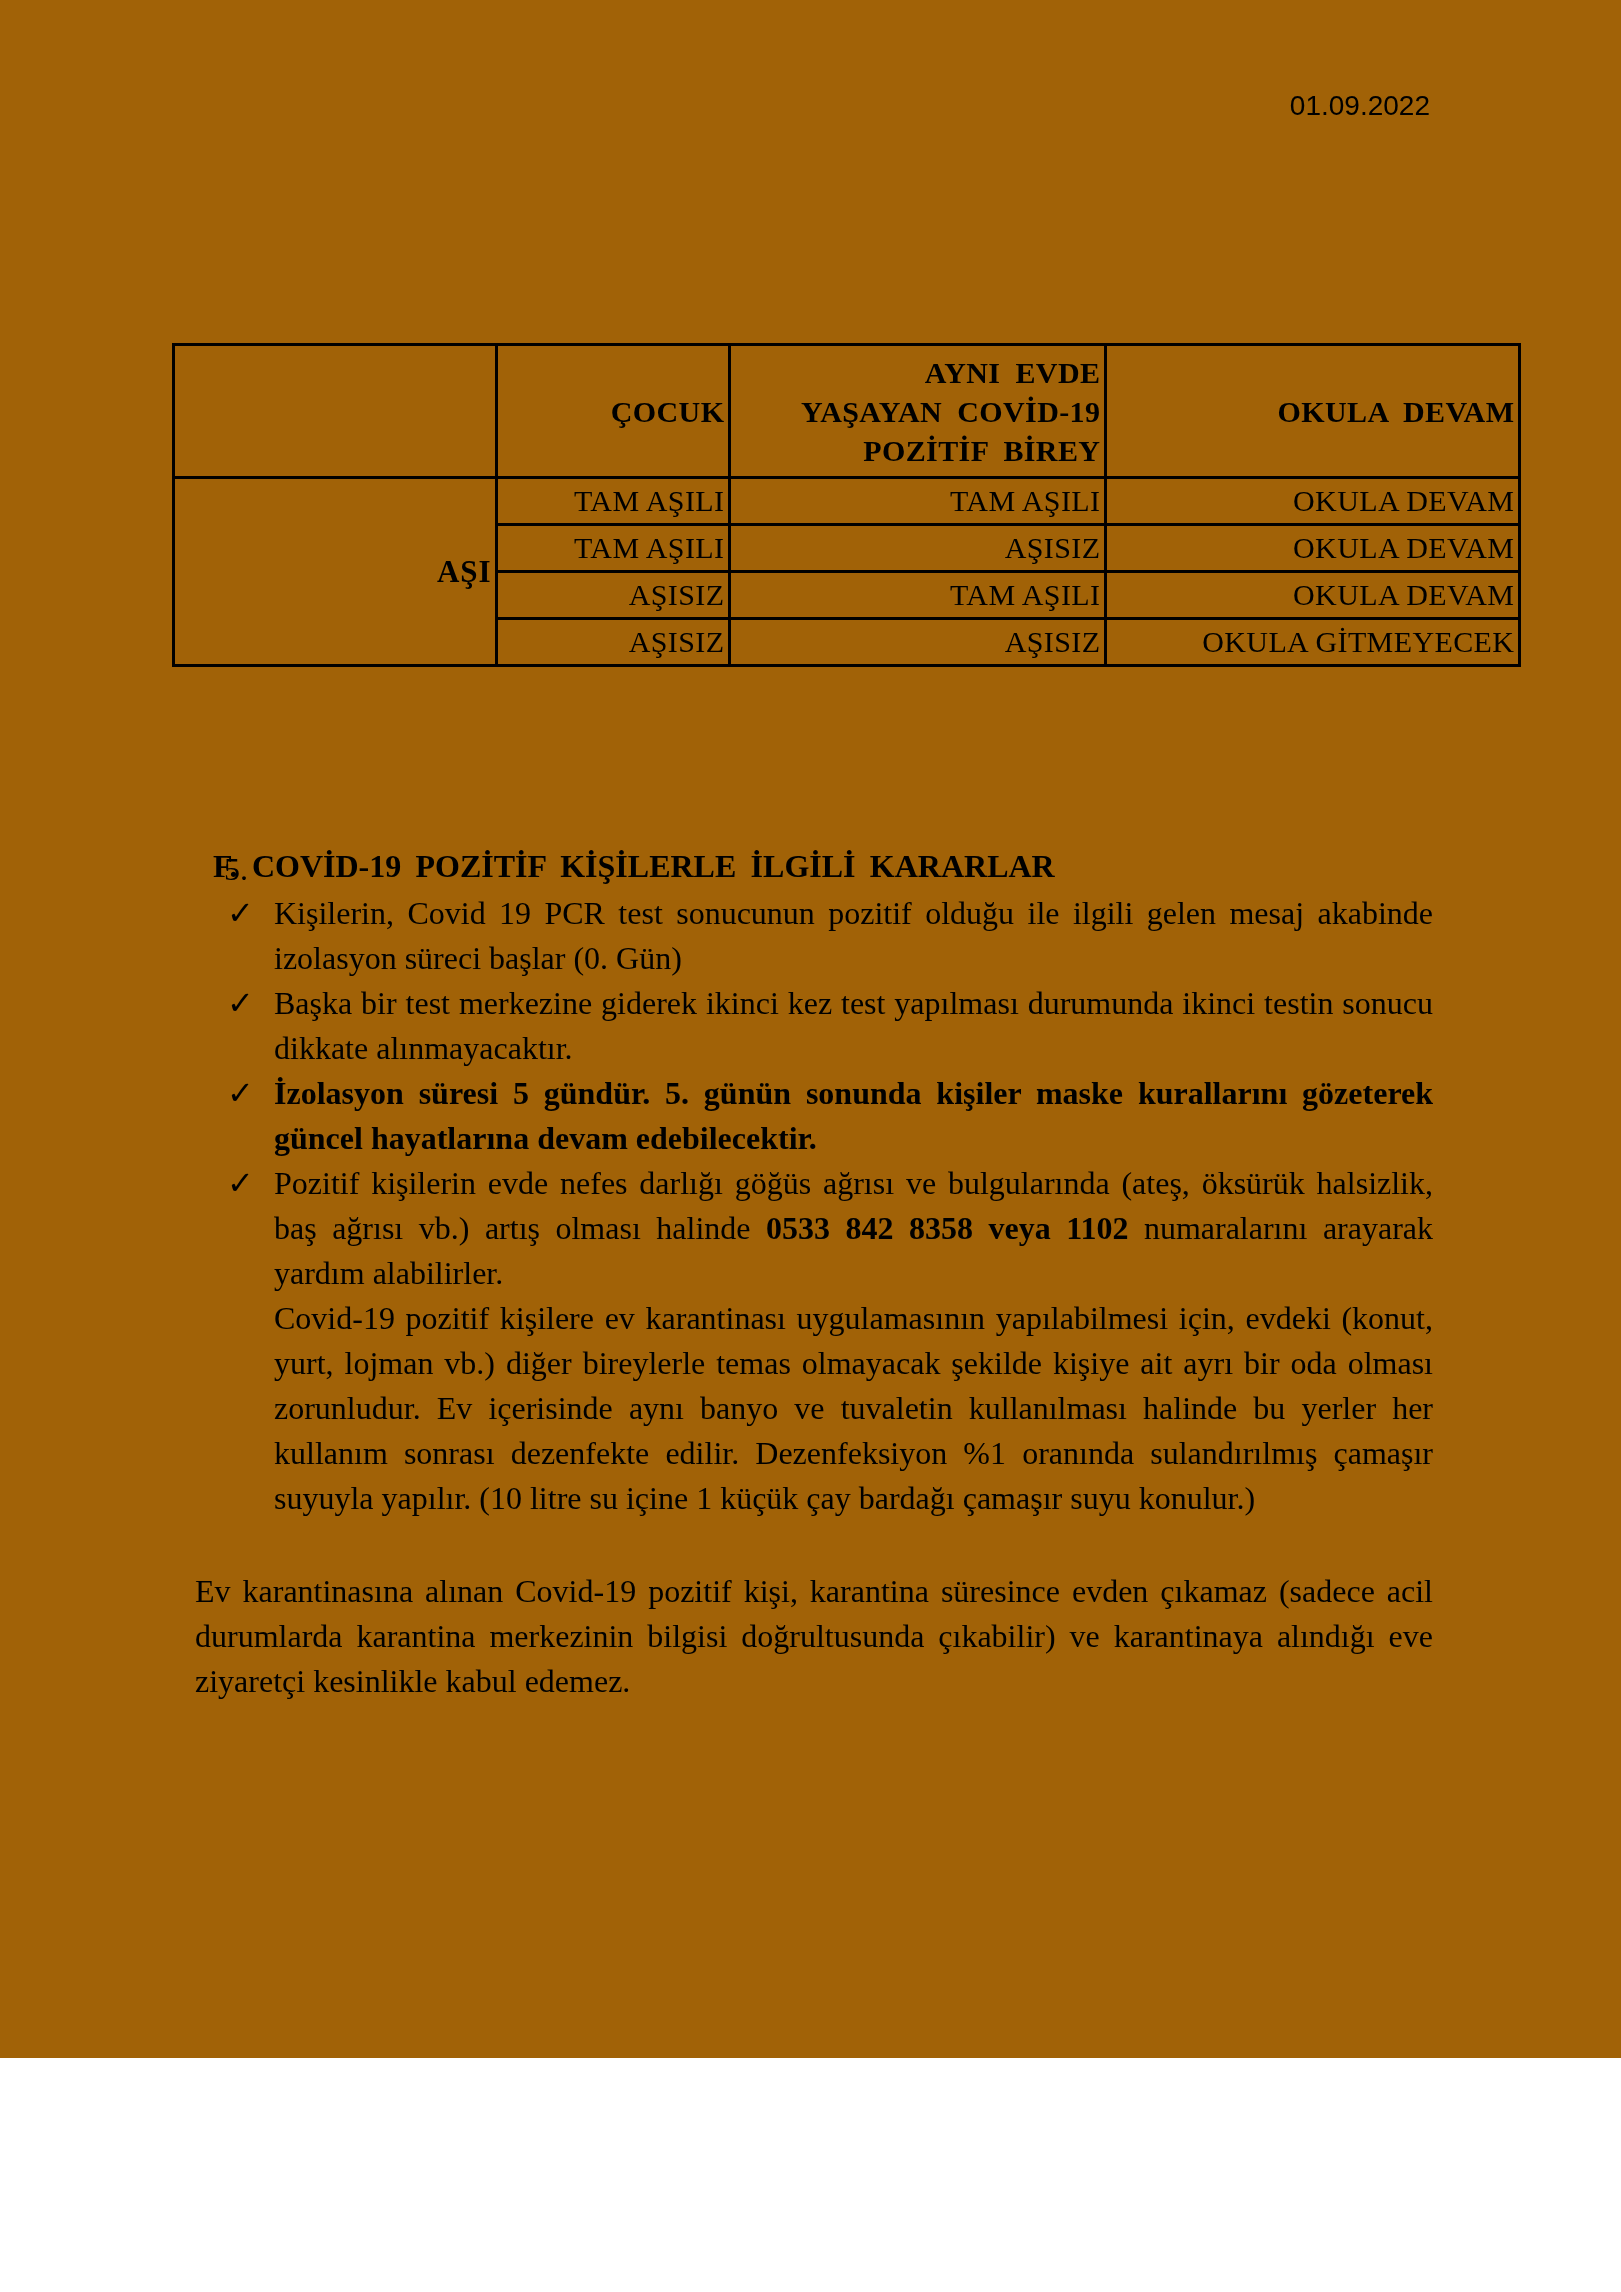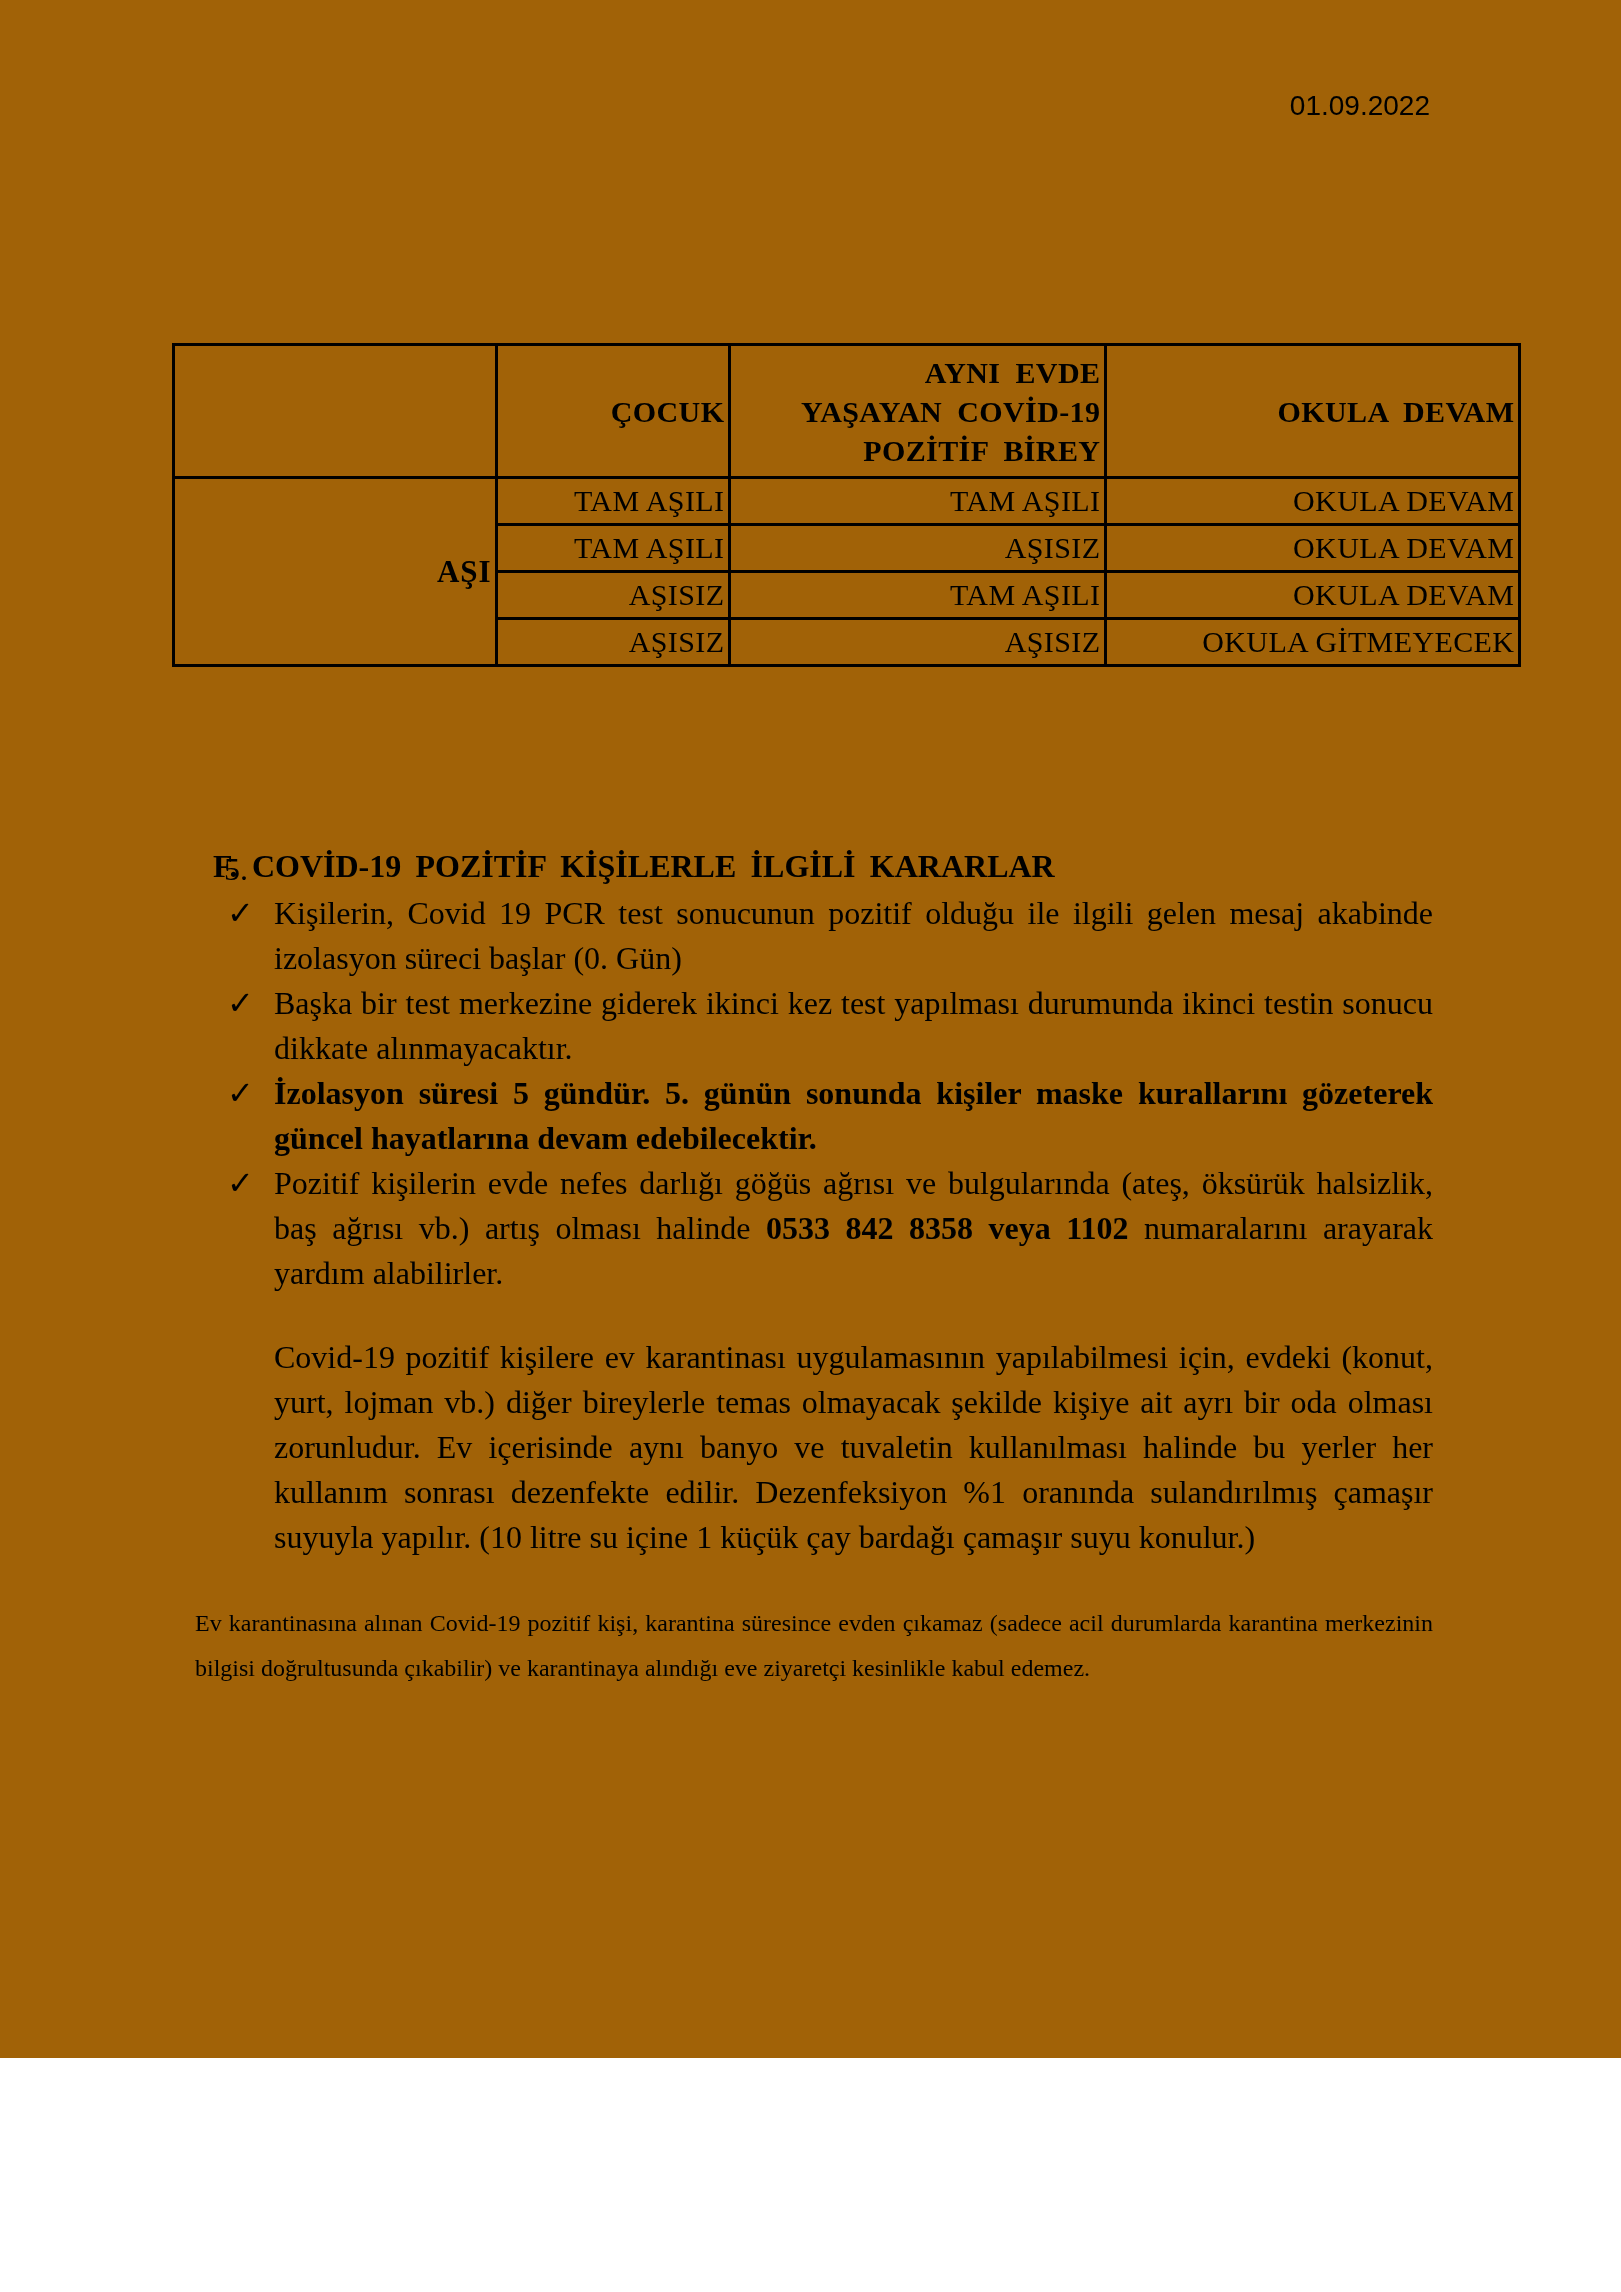--- a/index.html
+++ b/index.html
@@ -87,31 +87,30 @@
     top: 891px;
     left: 227px;
     width: 1206px;
     font-size: 32px;
     line-height: 45px;
   }
   .bullet { position: relative; padding-left: 47px; text-align: justify; }
   .bullet .chk { position: absolute; left: 0; top: 0; }
   .bullet.bold-item { font-weight: bold; }
   .bullet.bold-item .chk { font-weight: normal; }
-  .bullet-cont { padding-left: 47px; text-align: justify; margin-top: 39px; }
+  .bullet-cont { padding-left: 47px; text-align: justify; }
   .bold-inline { font-weight: bold; }
 
   .para {
     position: absolute;
     left: 195px;
     width: 1238px;
-    font-size: 24px;
+    font-size: 32px;
     line-height: 45px;
     text-align: justify;
-    margin-top: 32px;
   }
   .para-1 { top: 1569px; }
   .para-2 { top: 1730px; }
 
   .page-number {
     position: absolute;
     left: 195px;
     top: 2119px;
     font-size: 27px;
     line-height: 34px;

